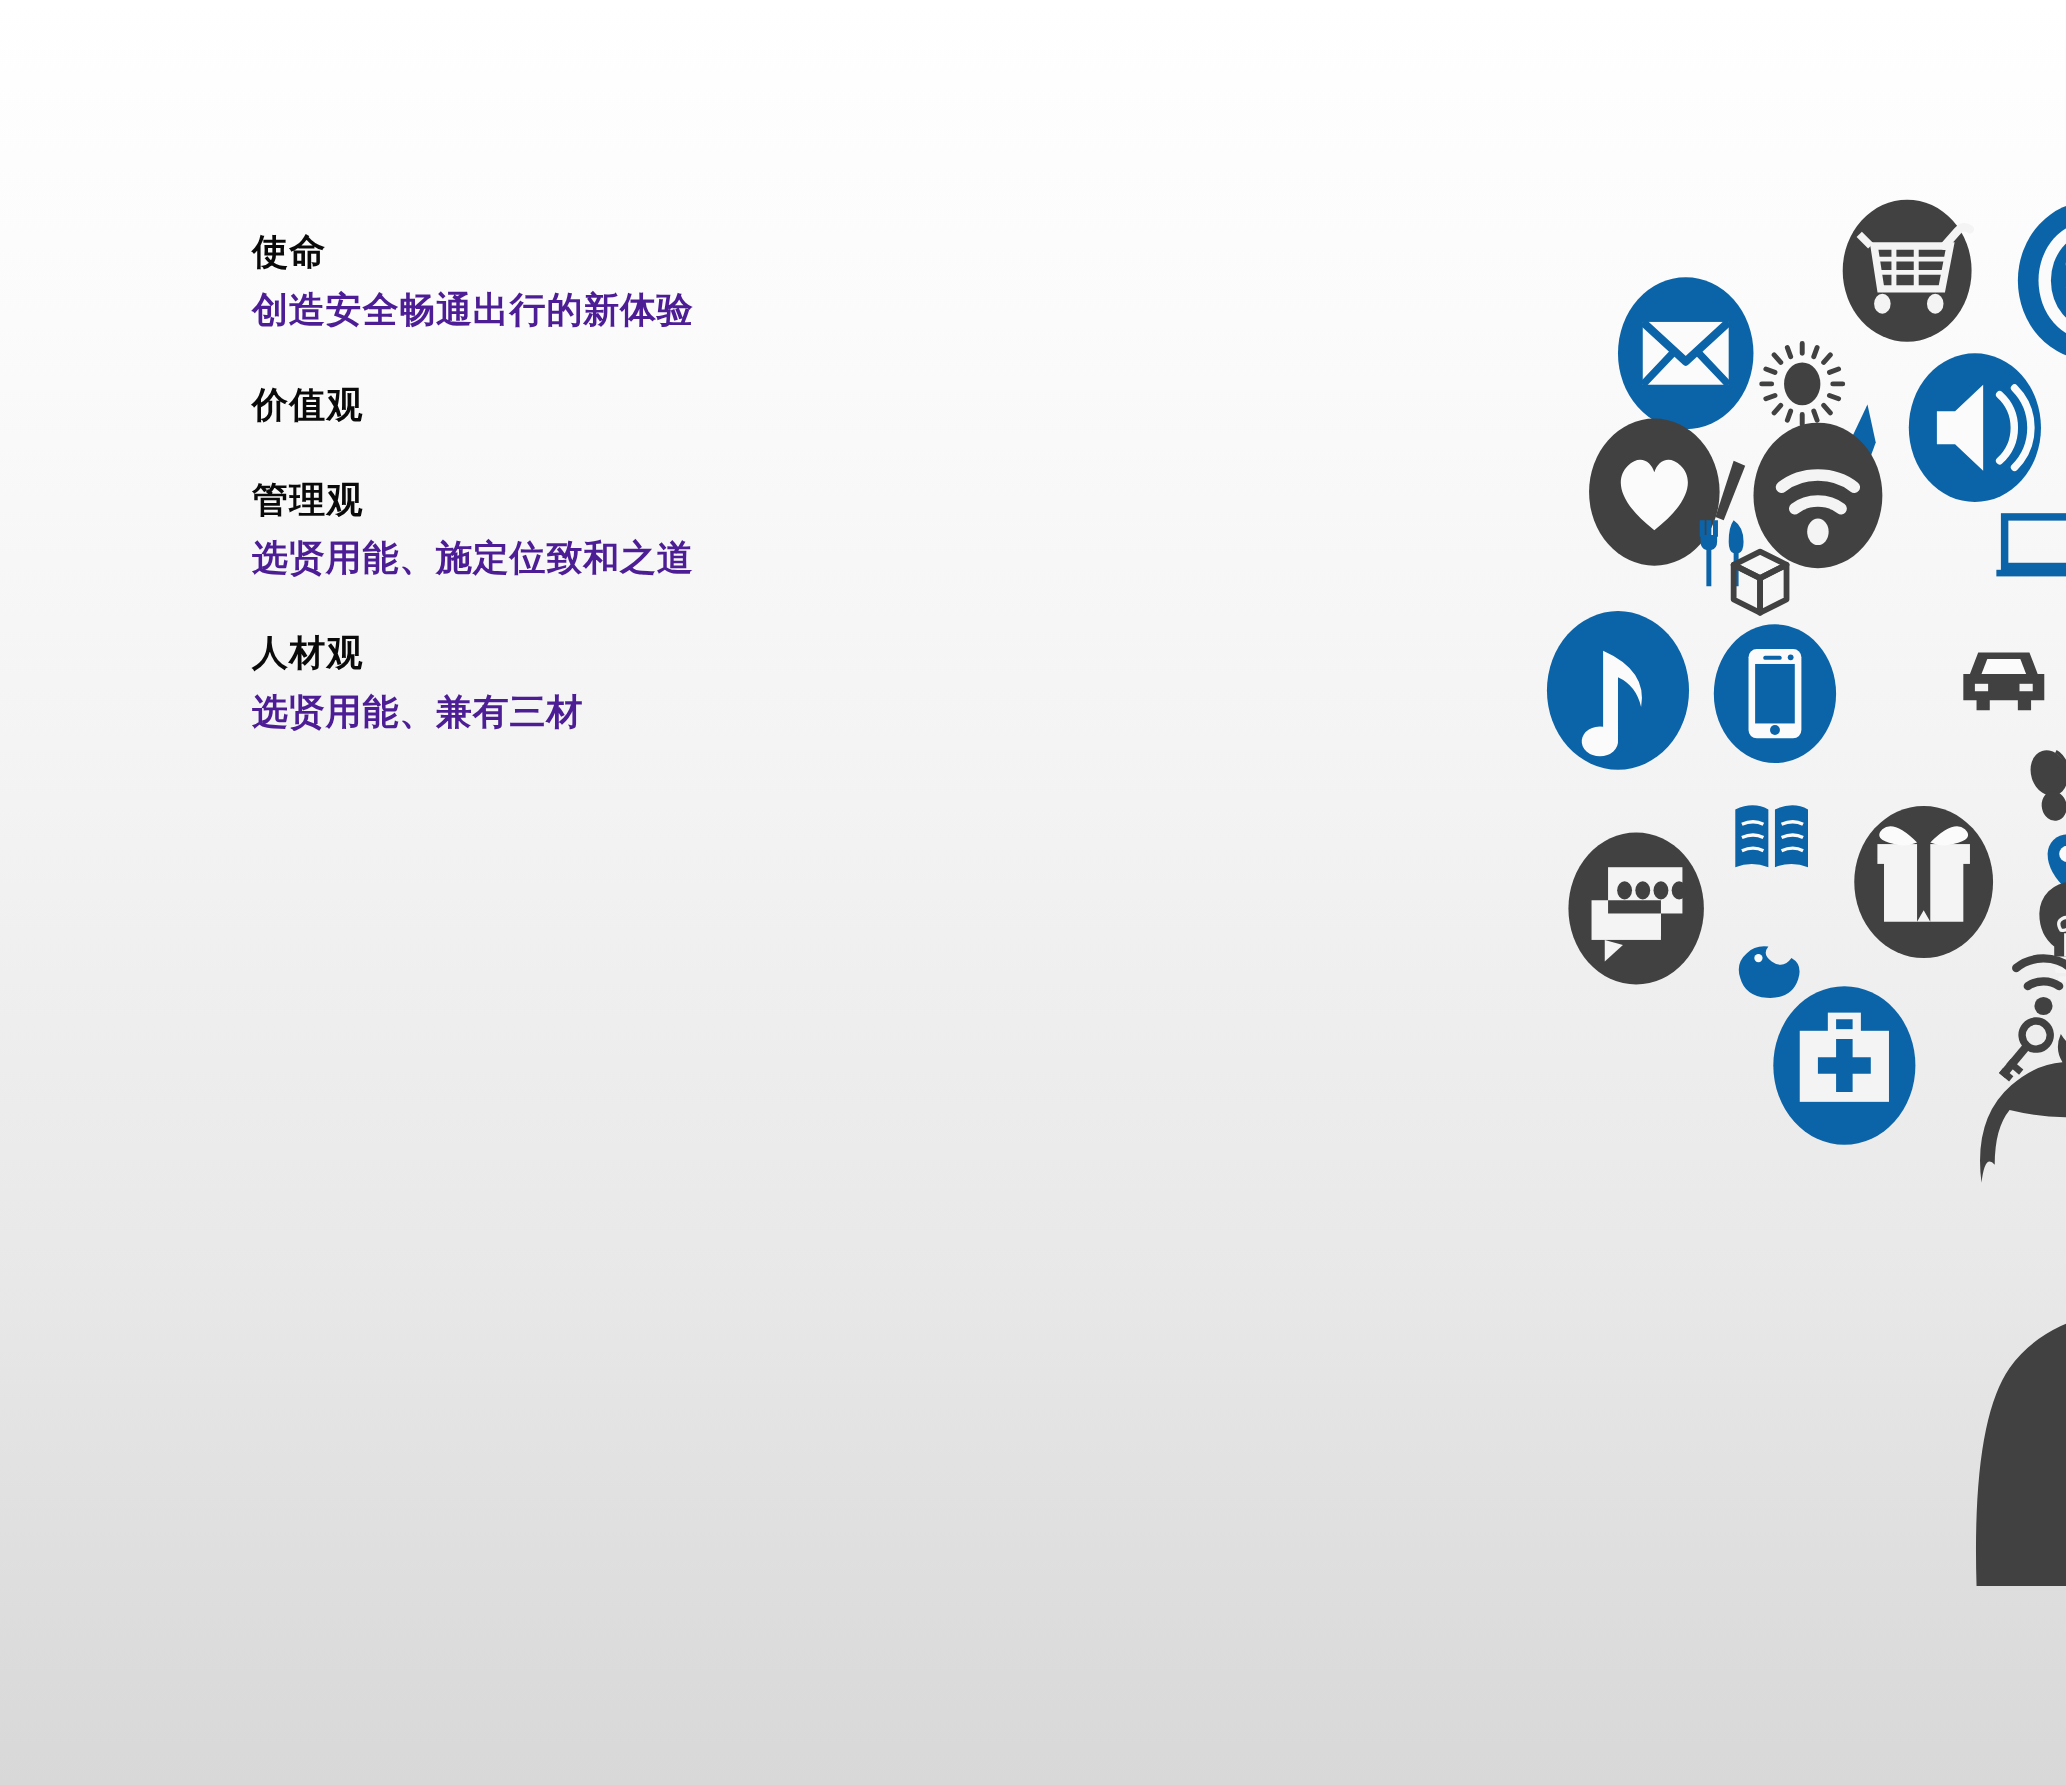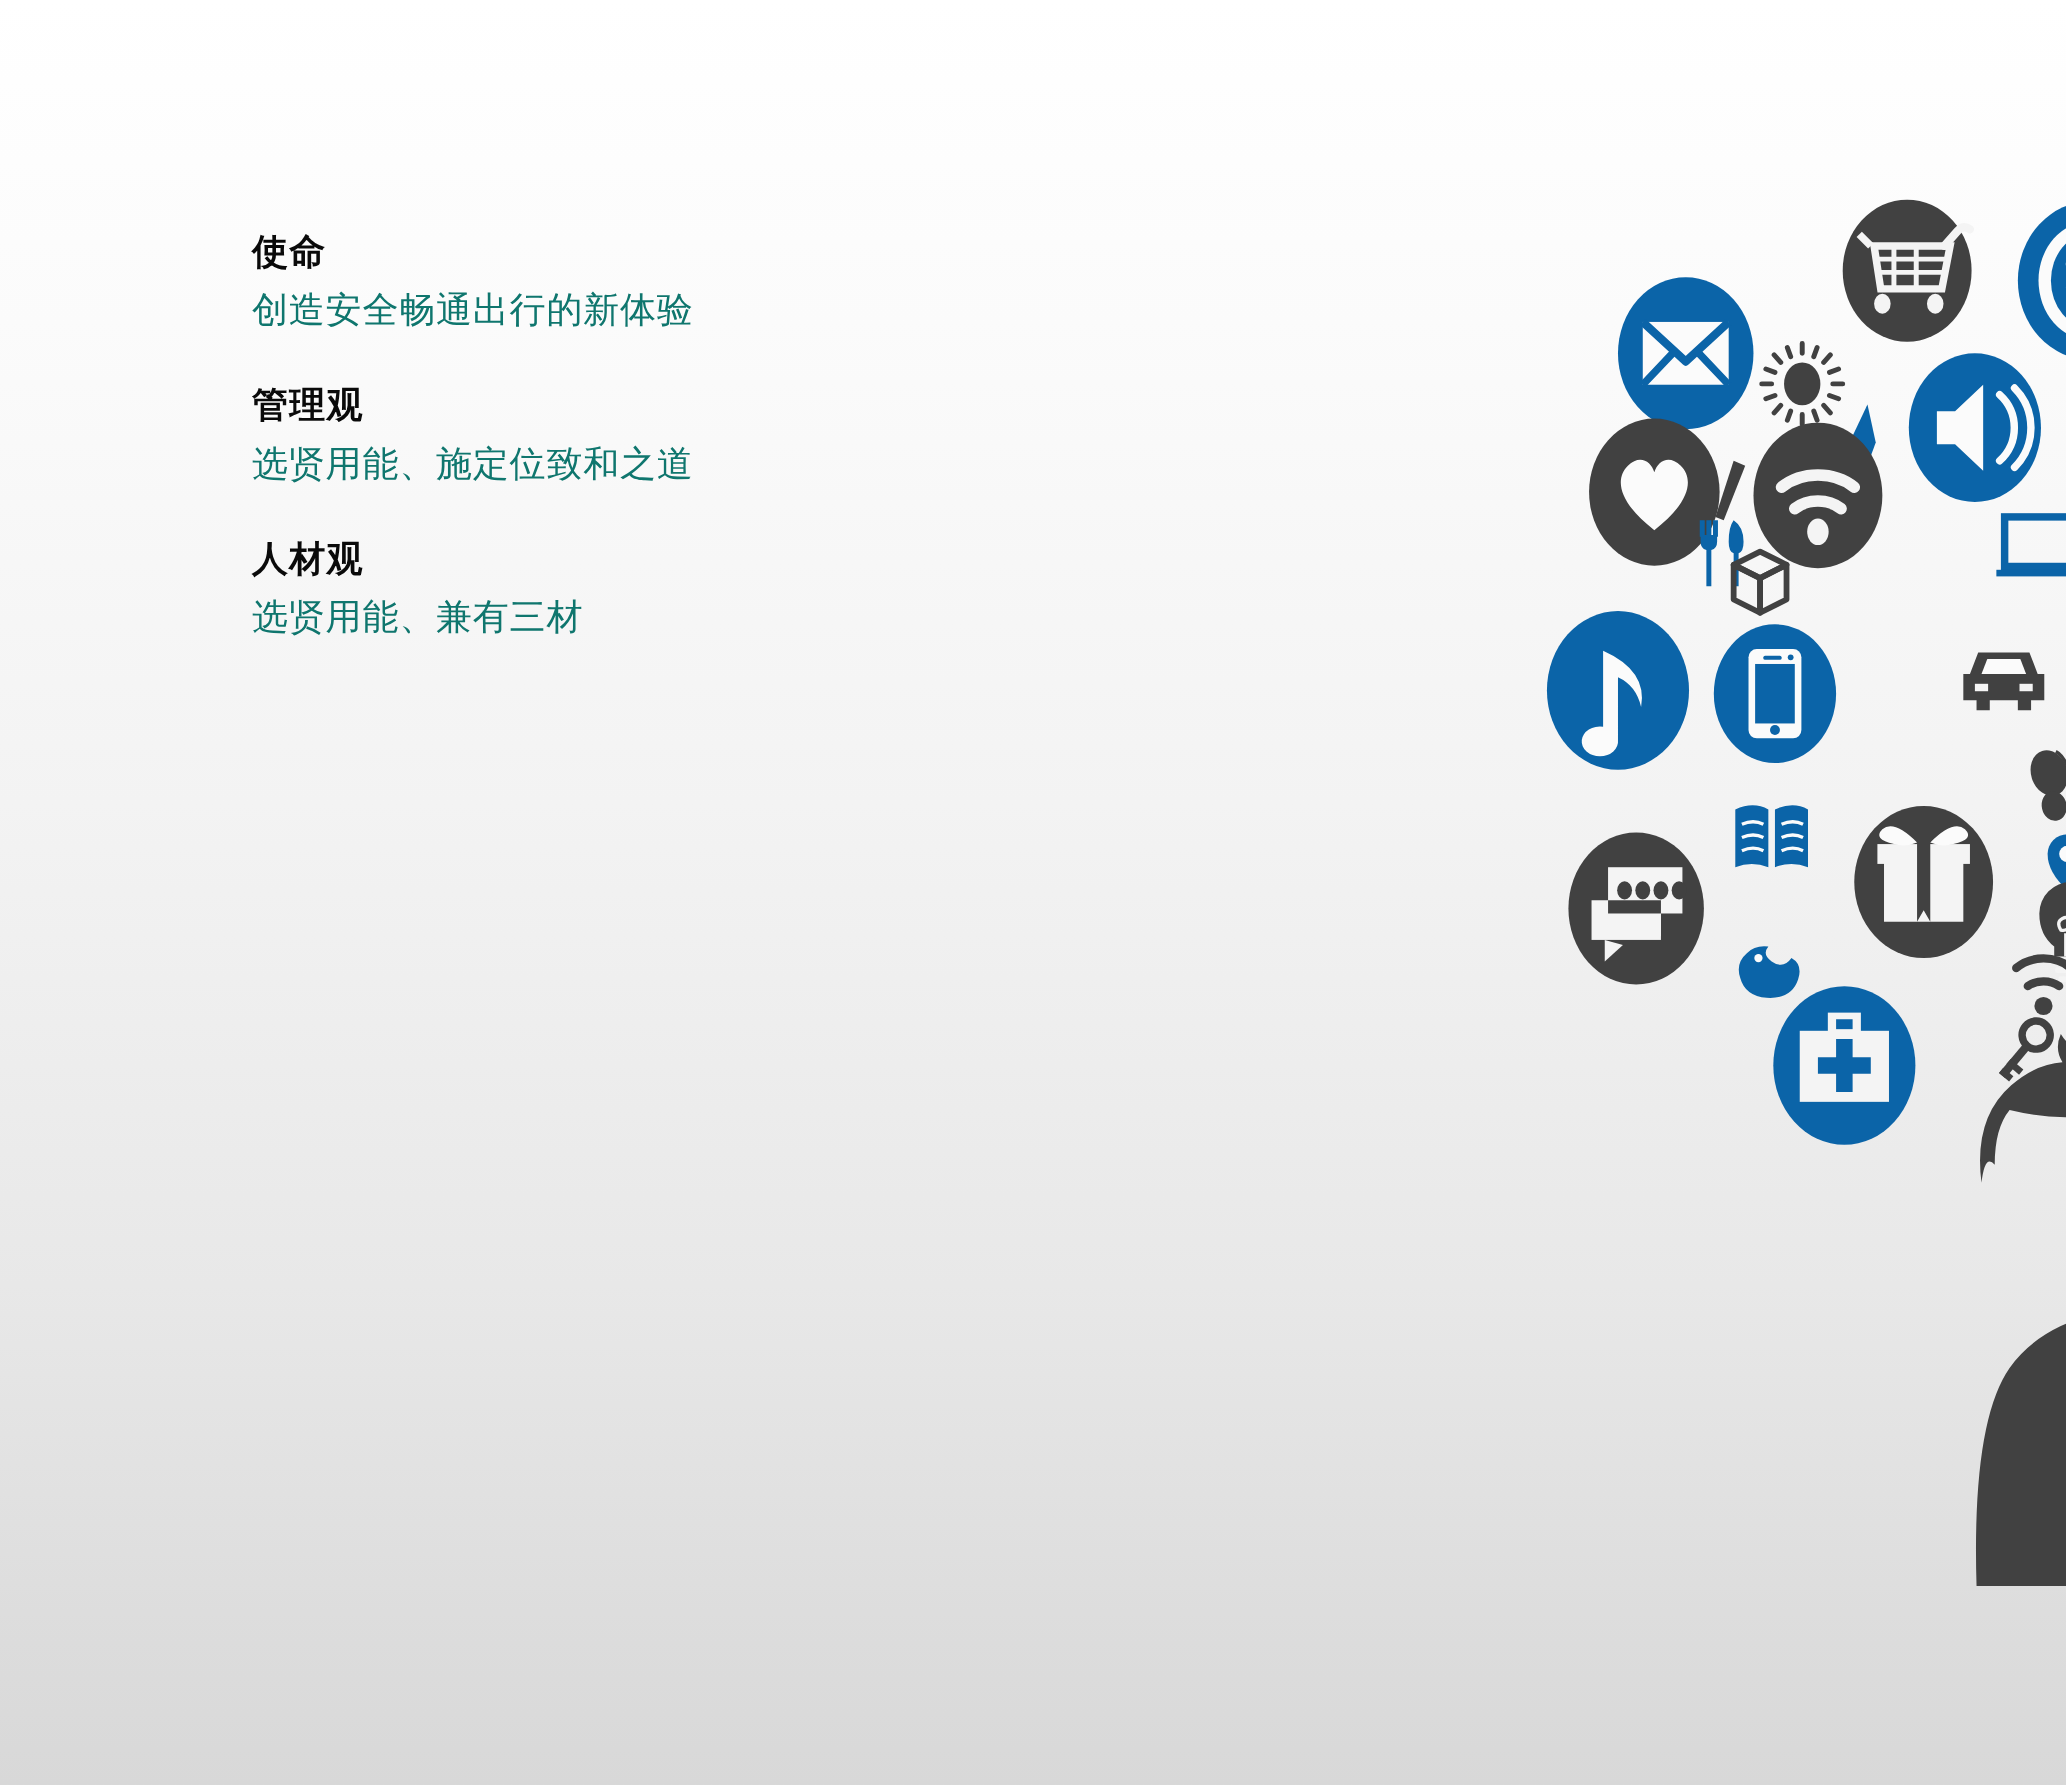--- a/index.html
+++ b/index.html
@@ -31,22 +31,22 @@
     font-size: 36px;
     font-weight: bold;
     color: #0a0a0a;
     line-height: 1.18;
     letter-spacing: 1.2px;
     margin: 0 0 14px 0;
     white-space: nowrap;
   }
   .value-desc {
     font-size: 36px;
-    font-weight: normal;
-    color: #0f766e;
+    font-weight: bold;
+    color: #4c1d95;
     line-height: 1.25;
     letter-spacing: 0.8px;
     margin: 0;
     white-space: nowrap;
   }
 
   
   .illustration {
     position: absolute;
     left: 1512px;
@@ -65,20 +65,21 @@
 
 <div class="text-column">
 
   <div class="value-block">
     <h2 class="value-title">使命</h2>
     <p class="value-desc">创造安全畅通出行的新体验</p>
   </div>
 
 
   <div class="value-block">
+    <h2 class="value-title">价值观</h2>
   </div>
 
   <div class="value-block">
     <h2 class="value-title">管理观</h2>
     <p class="value-desc">选贤用能、施定位致和之道</p>
   </div>
 
   <div class="value-block">
     <h2 class="value-title">人材观</h2>
     <p class="value-desc">选贤用能、兼有三材</p>

